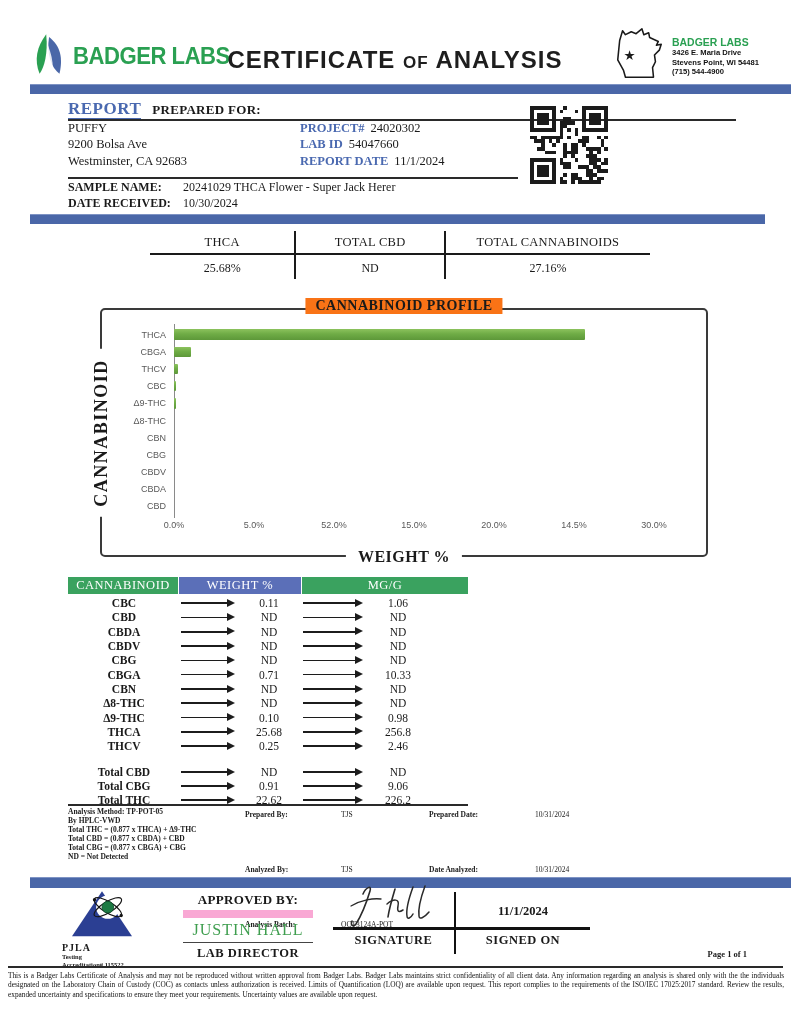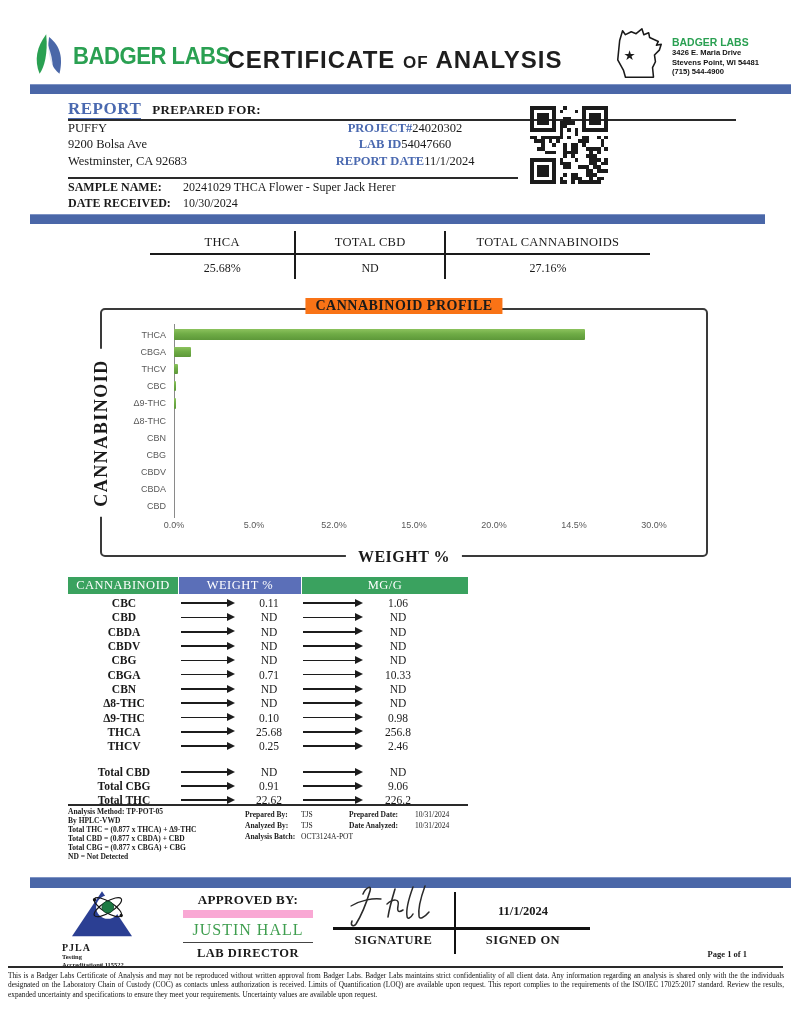--- a/index.html
+++ b/index.html
@@ -24,23 +24,23 @@
   #bar3{left:30px;top:877px;width:761px;height:10px;}
 
   
   #report-head{left:68px;top:99px;white-space:nowrap;}
   #report-word{color:#4a69b0;font-weight:bold;font-size:17px;letter-spacing:.5px;border-bottom:2px solid #4a69b0;padding-bottom:0;}
   #prepfor{font-weight:bold;font-size:13px;margin-left:7px;letter-spacing:.3px;}
   .rule{background:#2a2a2a;}
   #rule1{left:68px;top:119px;width:668px;height:2px;}
   #client-block{left:68px;top:120px;font-size:12.5px;line-height:16.4px;}
   #meta-block{left:300px;top:120px;width:230px;font-size:12.5px;line-height:16.4px;}
-  .meta-row{display:flex;justify-content:center;}
+  .meta-row{display:flex;justify-content:flex-start;}
   .meta-label{color:#4a69b0;font-weight:bold;}
-  .meta-value{width:70px;text-align:left;}
+  .meta-value{margin-left:6px;width:70px;text-align:left;}
   #qr-box{left:530px;top:106px;}
   #rule2{left:68px;top:177px;width:450px;height:2px;}
   #sample-block{left:68px;top:180px;font-size:12px;line-height:15.5px;}
   .sample-label{display:inline-block;width:112px;font-weight:bold;}
 
   
   #summary-strip{left:150px;top:231px;width:500px;height:48px;display:flex;}
   .sum-col{display:flex;flex-direction:column;}
   .sum-col:nth-child(1){width:145px;}
   .sum-col:nth-child(2){width:148px;border-left:2px solid #1a1a1a;border-right:2px solid #1a1a1a;}
@@ -86,21 +86,21 @@
   .arr{position:relative;height:1.6px;background:#1c1c1c;}
   .arr.a1{width:46px;margin-right:8px;}
   .arr.a2{width:52px;margin-right:8px;}
   .arr::after{content:"";position:absolute;right:-8px;top:-3.6px;
               border-left:8px solid #1c1c1c;border-top:4.4px solid transparent;border-bottom:4.4px solid transparent;}
   #rule3{left:68px;top:804px;width:400px;height:2px;}
 
   
   #foot-left{left:68px;top:808px;width:190px;font-size:7.5px;font-weight:bold;line-height:8.9px;}
   #foot-right{left:245px;top:809px;display:grid;grid-template-columns:52px 44px 62px auto;
-              font-size:7.5px;line-height:11px;column-gap:4px;}
+              font-size:7.5px;line-height:11px;column-gap:4px;gap:44px;}
   #foot-right .lb{font-weight:bold;}
   #foot-right .vspan{grid-column:2/5;}
 
   
   #pjla-block{left:62px;top:888px;width:145px;}
   .pjla-name{font-size:10px;font-weight:bold;letter-spacing:1px;line-height:10px;margin-top:1px;}
   .pjla-sub{font-size:6.5px;font-weight:bold;line-height:7.5px;}
   #appr-block{left:183px;top:892px;width:130px;text-align:center;}
   #appr-label{font-size:13px;font-weight:bold;letter-spacing:.3px;padding-bottom:2px;border-bottom:8px solid #f9a8d4;}
   #appr-name{font-size:16px;color:#3f9e4f;letter-spacing:1px;padding:3px 0 3px;border-bottom:1.5px solid #444;}

